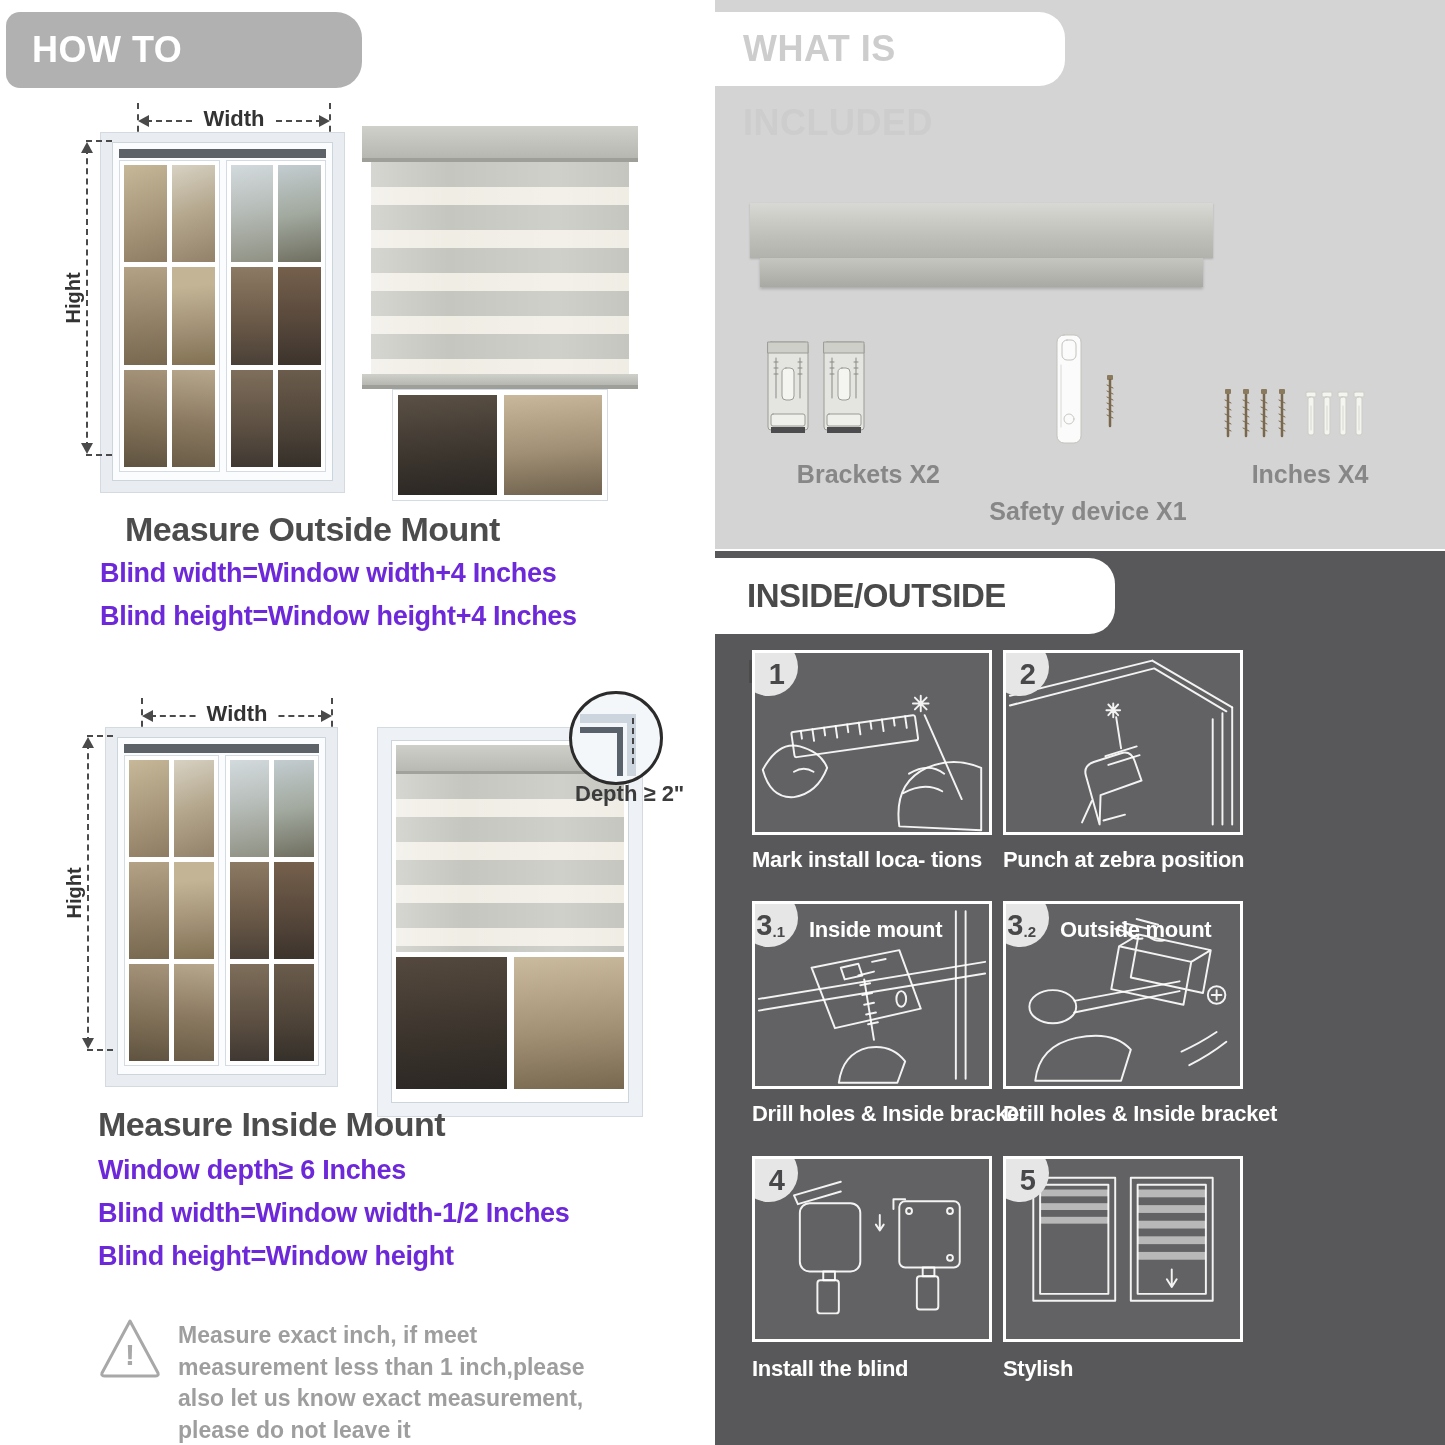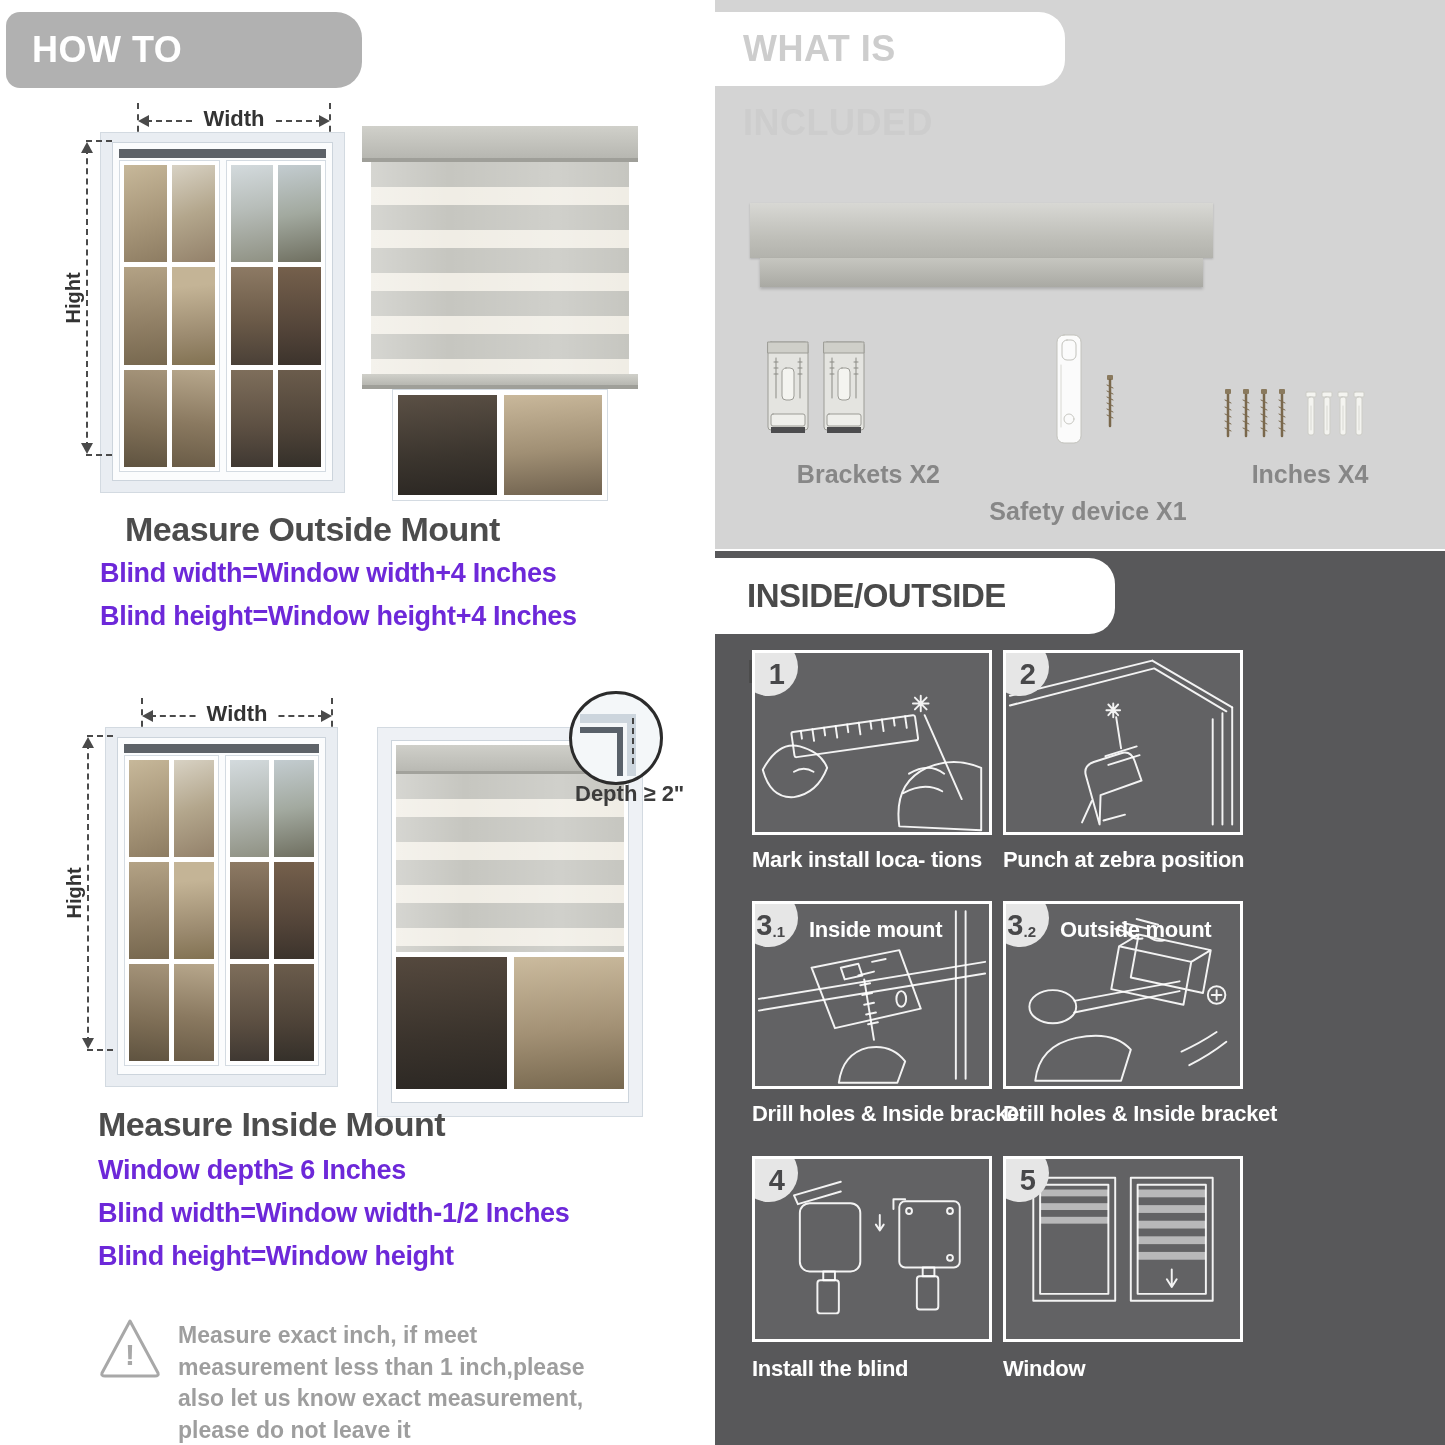--- a/index.html
+++ b/index.html
@@ -454,14 +454,14 @@
       <rect class="fillw" x="135" y="46" width="70" height="8"></rect>
       <rect class="fillw" x="135" y="62" width="70" height="8"></rect>
       <rect class="fillw" x="135" y="78" width="70" height="8"></rect>
       <rect class="fillw" x="135" y="94" width="70" height="8"></rect>
       <path d="M170 112 v18 m0 0 l-5 -8 m5 8 l5 -8"></path>
     </svg>
     <div class="badge">
       <span class="num">5</span>
     </div>
   </div>
-  <div class="step-cap" style="left:288px;top:805px;">Window</div>
+  <div class="step-cap" style="left:288px;top:805px;">Stylish</div>
 </div>
 
 </body></html>

